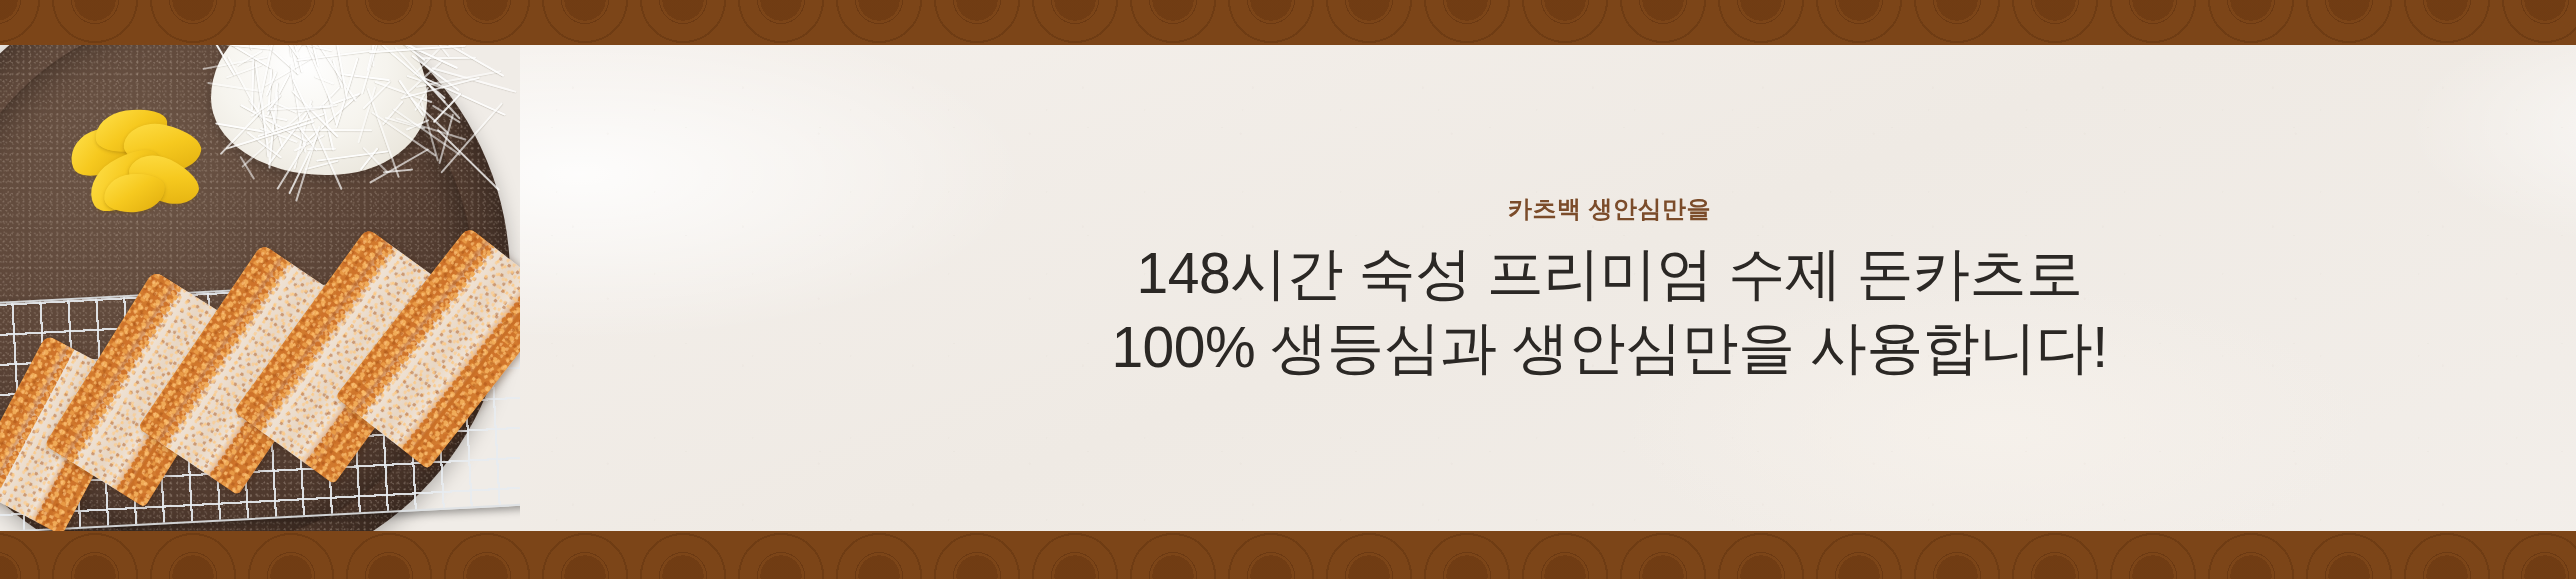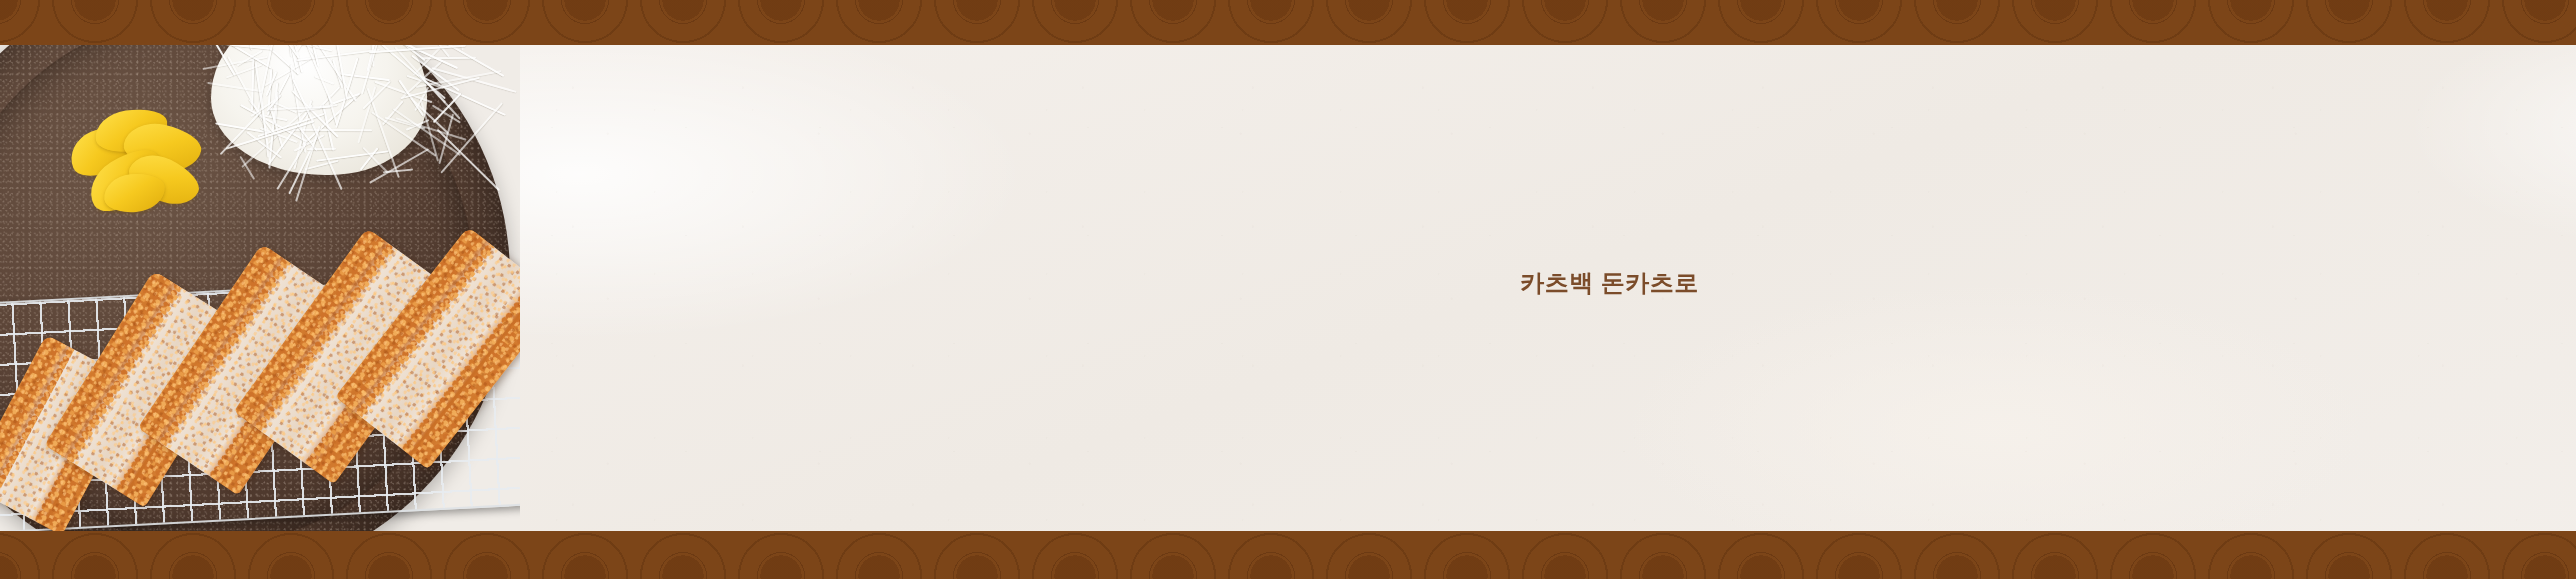--- a/index.html
+++ b/index.html
@@ -469,17 +469,21 @@
 
   <div class="band band-top">
     <div class="band-pattern"></div>
   </div>
 
   <div class="band band-bottom">
     <div class="band-pattern"></div>
   </div>
 
   <div class="text-block">
-    <div class="eyebrow">카츠백 돈카츠로</div>
+    <div class="eyebrow">카츠백 생안심만을</div>
+    <div class="headline">
+      <span>148시간 숙성 프리미엄 수제 돈카츠로</span>
+      <span>100% 생등심과 생안심만을 사용합니다!</span>
+    </div>
   </div>
 
 </div>
 
 
 </body></html>

